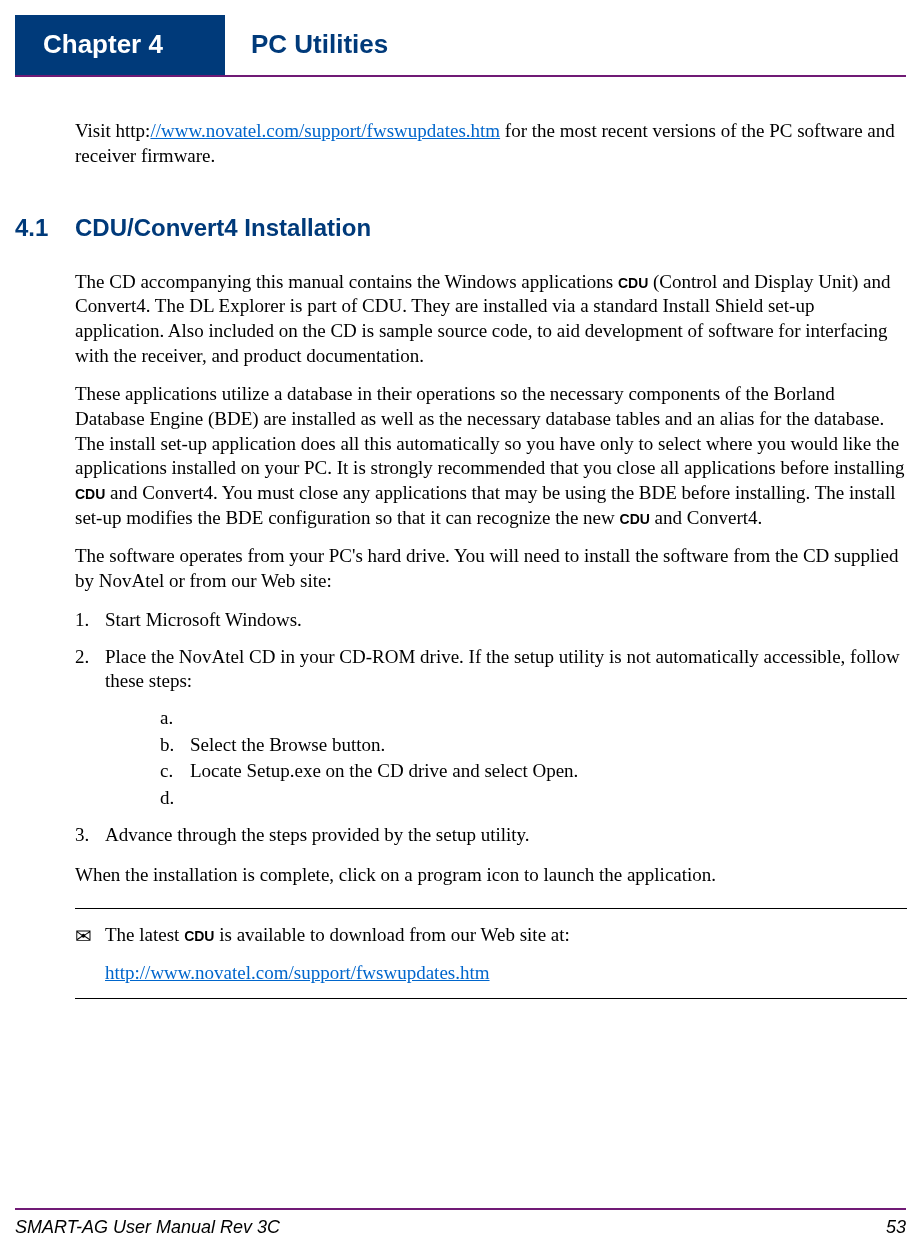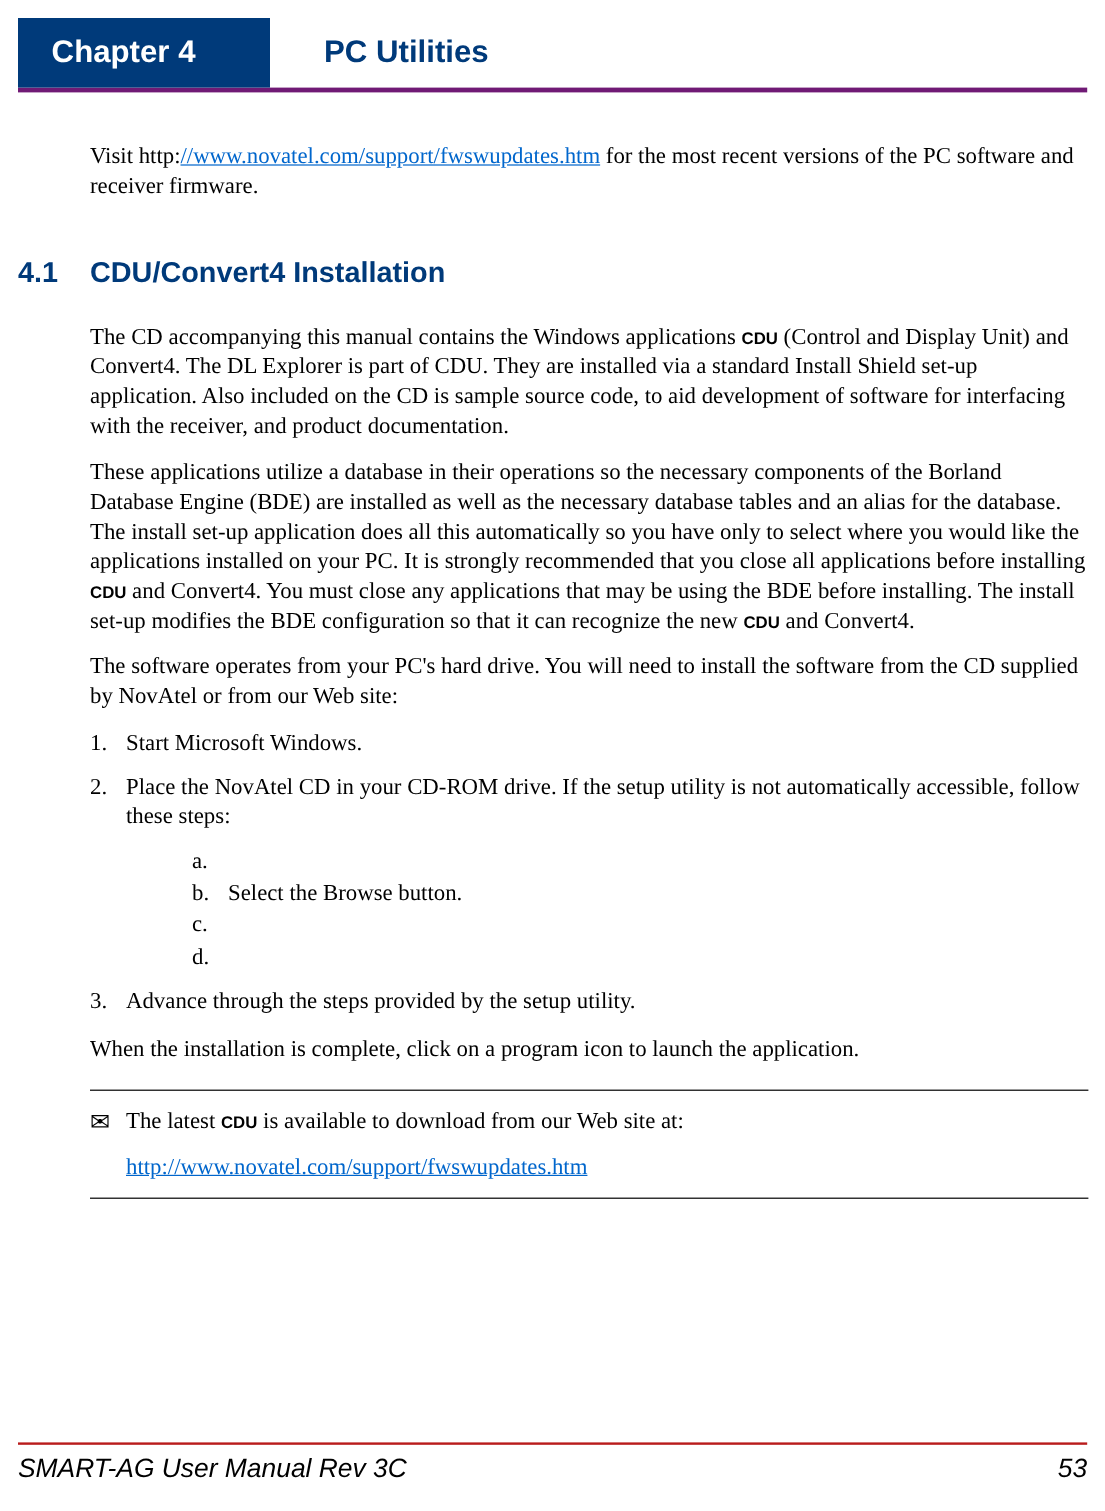--- a/index.html
+++ b/index.html
@@ -8,41 +8,41 @@
       height: 1259px;
       font-family: 'Times New Roman', Times, serif;
       font-size: 19px;
       line-height: 1.3;
       color: #000;
       position: relative;
       background: #fff;
     }
     .chapter-header {
       margin: 15px 15px 0 15px;
-      border-bottom: 4px solid #701a75;
+      border-bottom: 2px solid #701a75;
       display: flex;
       height: 62px;
     }
     .chapter-box {
       background: #003a7a;
       color: #fff;
       font-family: Arial, Helvetica, sans-serif;
       font-weight: bold;
       font-size: 26px;
       padding: 0 28px;
       display: flex;
       align-items: center;
       min-width: 210px;
     }
     .chapter-title {
       color: #003a7a;
       font-family: Arial, Helvetica, sans-serif;
       font-weight: bold;
       font-size: 26px;
-      padding-left: 45px;
+      padding-left: 26px;
       display: flex;
       align-items: center;
       text-align: center;
     }
     .content {
       padding: 42px 14px 0 75px;
     }
     .intro-para {
       margin-bottom: 28px;
     }
@@ -114,27 +114,27 @@
     .note-text { flex: 1; }
     .note-link {
       margin-left: 30px;
       margin-top: 12px;
     }
     .footer {
       position: absolute;
       bottom: 20px;
       left: 15px;
       right: 15px;
-      border-top: 2px solid #b91c1c;
+      border-top: 2px solid #701a75;
       padding-top: 6px;
       display: flex;
       justify-content: space-between;
       font-family: Arial, Helvetica, sans-serif;
       font-style: italic;
-      font-size: 22px;
+      font-size: 18px;
     }
   </style>
 </head>
 <body>
 
 <div class="chapter-header">
   <div class="chapter-box">Chapter 4</div>
   <div class="chapter-title">PC Utilities</div>
 </div>
 
@@ -170,20 +170,21 @@
     <div class="sub-list">
       <div class="sub-item">
         <span class="sub-num">a.</span>
       </div>
       <div class="sub-item">
         <span class="sub-num">b.</span>
         <span>Select the Browse button.</span>
       </div>
       <div class="sub-item">
         <span class="sub-num">c.</span>
+        <span>Locate Setup.exe on the CD drive and select Open.</span>
       </div>
       <div class="sub-item">
         <span class="sub-num">d.</span>
       </div>
     </div>
     <div class="ol-item" style="margin-top:12px">
       <span class="ol-num">3.</span>
       <span class="ol-text">Advance through the steps provided by the setup utility.</span>
     </div>
   </div>

